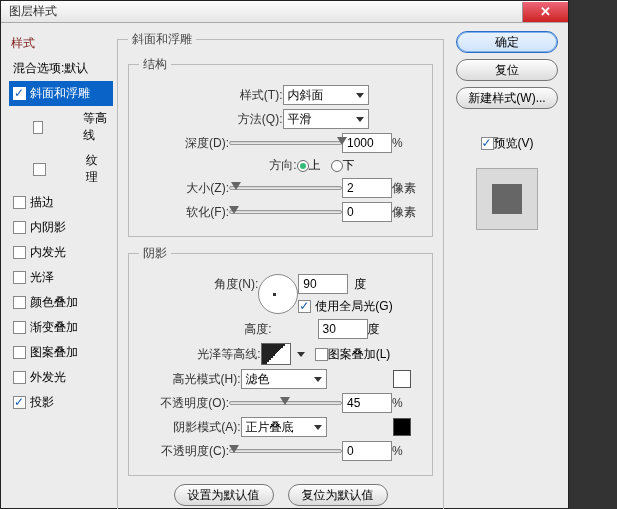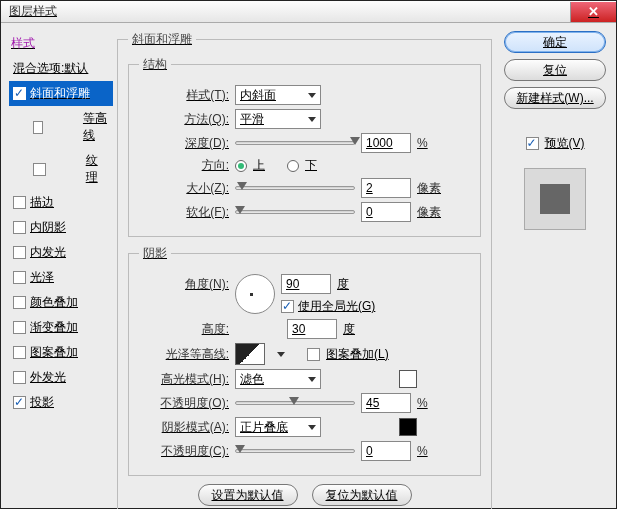--- a/index.html
+++ b/index.html
@@ -1,34 +1,34 @@
 <!DOCTYPE html>
 <html><head>
 <meta charset="utf-8">
 <style>
   * { box-sizing: border-box; font-family: "Microsoft YaHei", SimSun, Arial, sans-serif; font-size: 12px; }
   body { margin: 0; background: #333; }
-  .window { width: 617px; height: 509px; background: #ececec; border: 1px solid #222; position: relative; text-decoration: underline; }
+  .window { width: 569px; height: 509px; background: #ececec; border: 1px solid #222; position: relative; }
   .titlebar { height: 22px; background: linear-gradient(#fdfdfd,#e6e6e6); border-bottom: 1px solid #aaa; display:flex; align-items:center; justify-content:space-between; }
   .titlebar .title { padding-left: 8px; color:#333; }
   .close-btn { width: 46px; height: 20px; background: linear-gradient(#e67,#c22); color:#fff; display:flex; align-items:center; justify-content:center; border-left:1px solid #999; cursor:pointer; font-weight:bold; font-size:13px;}
   .body { display:flex; height: calc(100% - 22px); }
   .sidebar { width: 112px; padding: 8px 0 8px 8px; }
-  .side-title { margin: 4px 2px 4px 2px; color:#a21caf; }
+  .side-title { margin: 4px 2px 4px 2px; color:#7f1d1d; }
   .side-item { display:flex; align-items:center; gap:4px; padding: 4px 4px; cursor:pointer; }
   .side-item.selected { background:#0a64c8; color:#fff; }
   .side-sub { padding-left: 24px; gap: 40px; }
   .chk { width:13px; height:13px; border:1px solid #888; background:#fff; display:inline-block; position:relative; }
   .chk.checked::after { content:"✓"; position:absolute; top:-2px; left:0; font-size:12px; color:#1a5fb4; }
   .sidebar .side-item.selected .chk { border-color:#fff; background:#fff; }
   .sidebar .side-item.selected .chk.checked::after { color:#1a5fb4; }
   .main { flex:1; padding: 8px 8px 8px 4px; position:relative; }
   fieldset { border:1px solid #bbb; margin:0 0 8px 0; padding: 8px 10px 10px 10px; }
   legend { padding: 0 4px; color:#444; }
-  .row { display:flex; align-items:center; margin: 4px 0; gap:6px; }
+  .row { display:flex; align-items:center; margin: 4px 0; gap:0;justify-content:center; }
   .lbl { width: 90px; text-align:right; color:#333; }
   select, input[type=text], .txt { border:1px solid #888; background:#fff; height:20px; padding:1px 4px; }
   .slider { flex:1; max-width:120px; height:6px; position:relative; display:flex; align-items:center; }
   .slider-track { height:4px; background:linear-gradient(#ccc,#eee); border:1px solid #999; width:100%; border-radius:2px; }
   .slider-thumb { position:absolute; width:0; height:0; border-left:5px solid transparent; border-right:5px solid transparent; border-top:8px solid #666; top:-3px; }
   .num { width:50px; }
   .unit { color:#333; width:30px;}
   .radio-dot { width:12px; height:12px; border:1px solid #666; border-radius:50%; background:#fff; display:inline-block; position:relative;}
   .radio-dot.on::after { content:""; width:6px; height:6px; background:#3b7; border-radius:50%; position:absolute; top:2px; left:2px; }
   .angle-ctl { width:40px; height:40px; border:1px solid #888; border-radius:50%; background:#fff; position:relative; }

